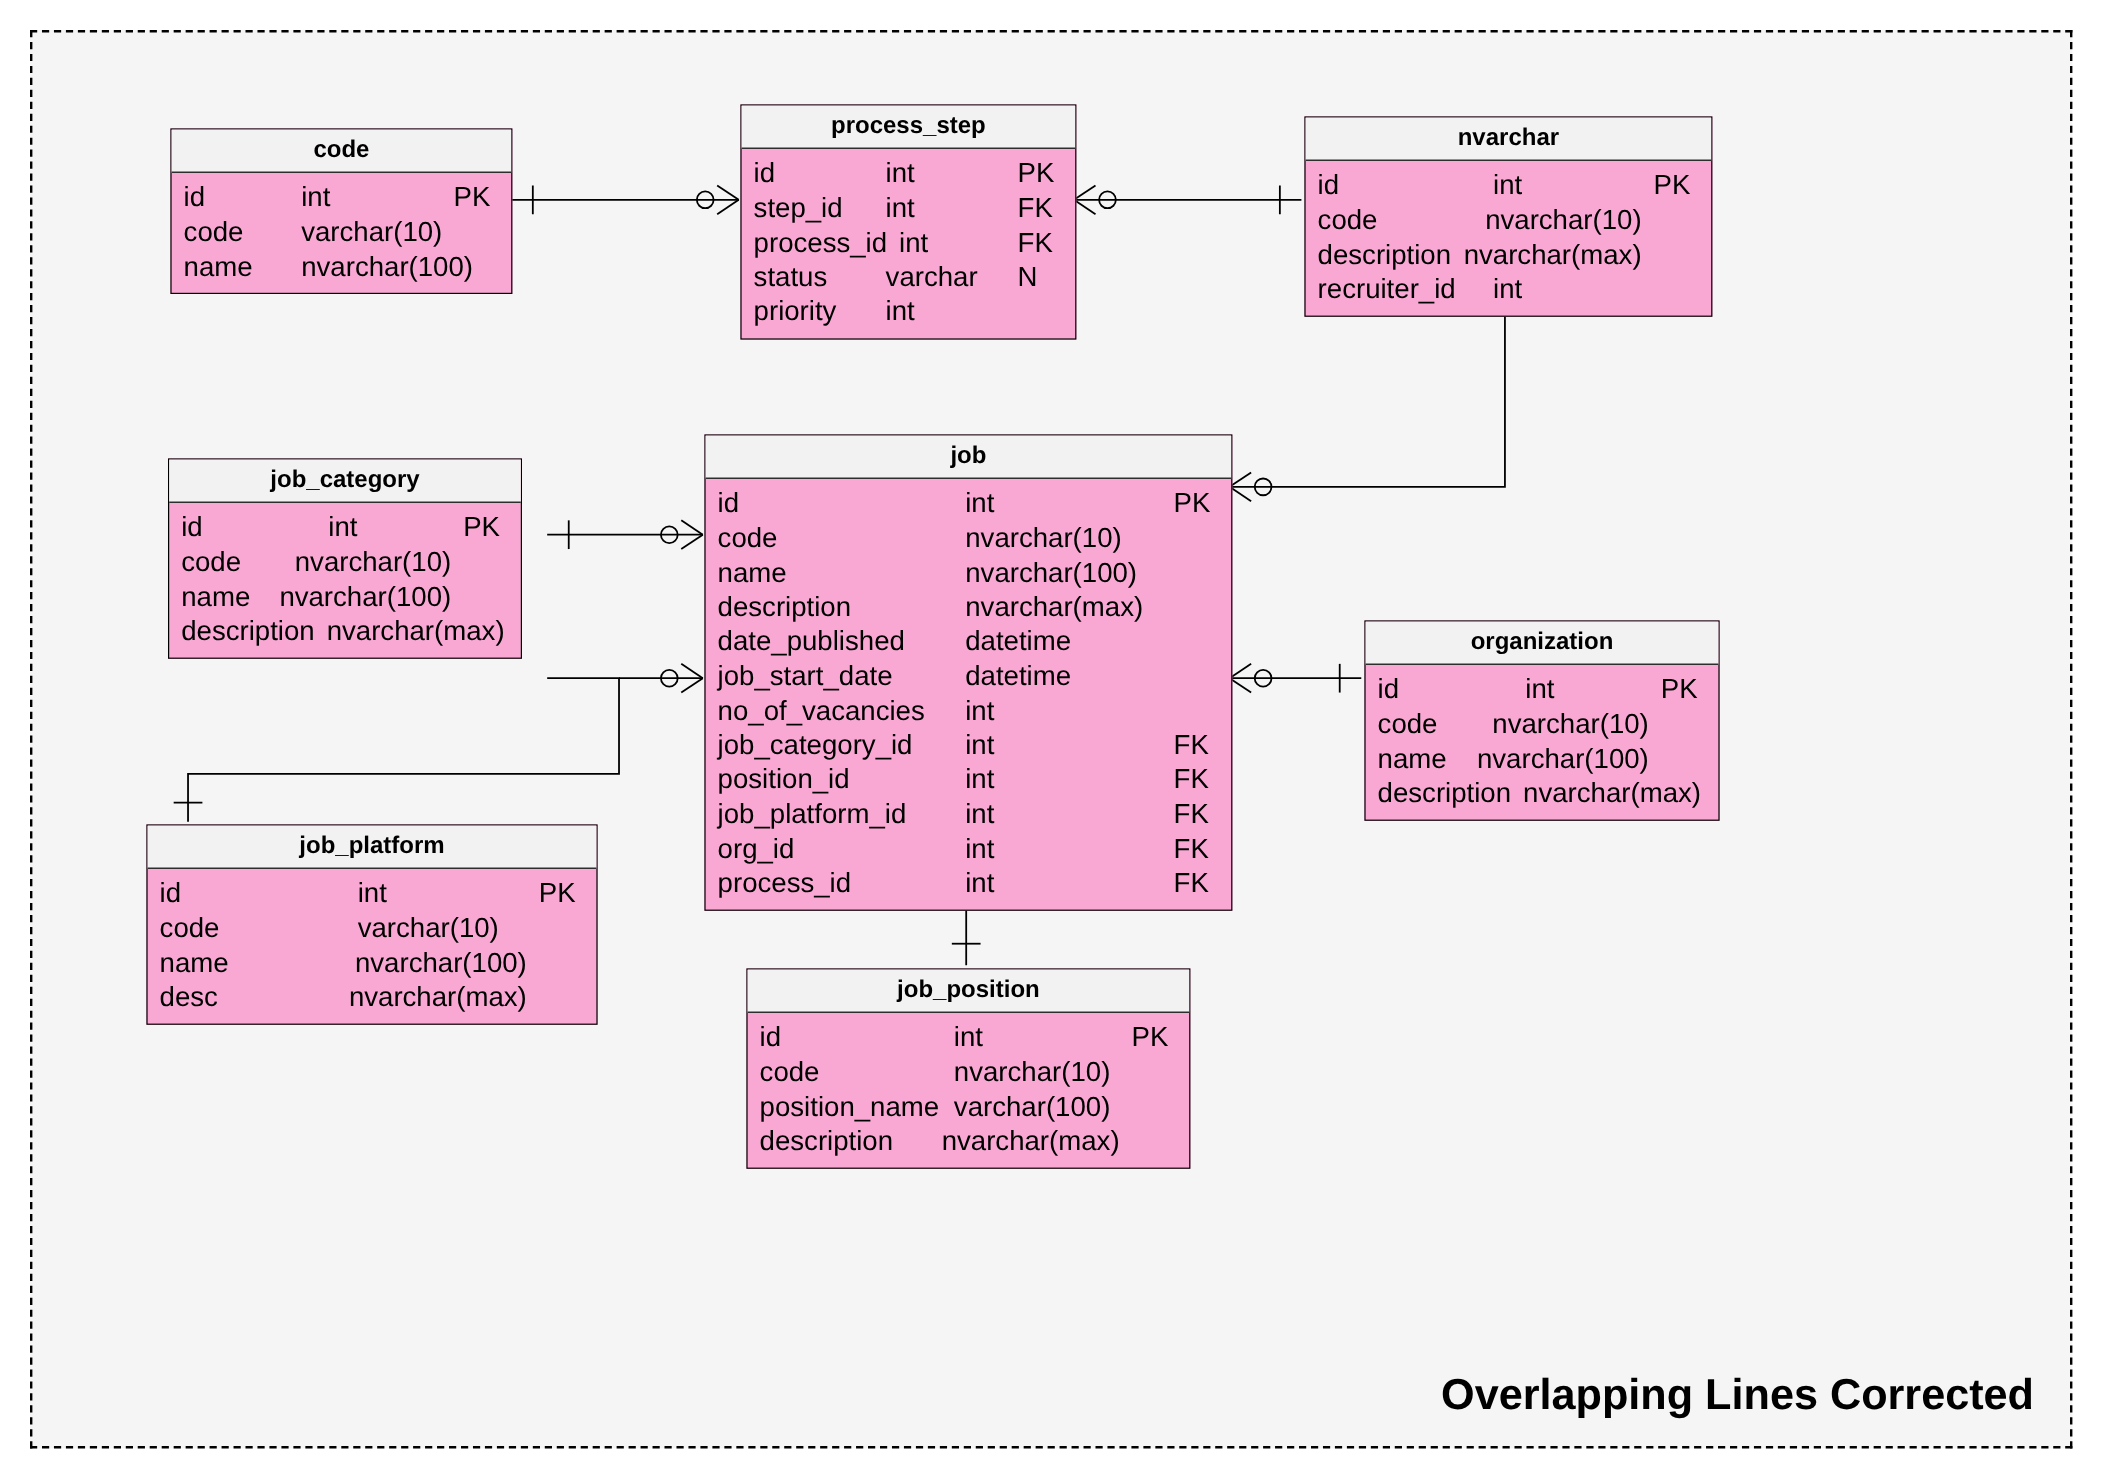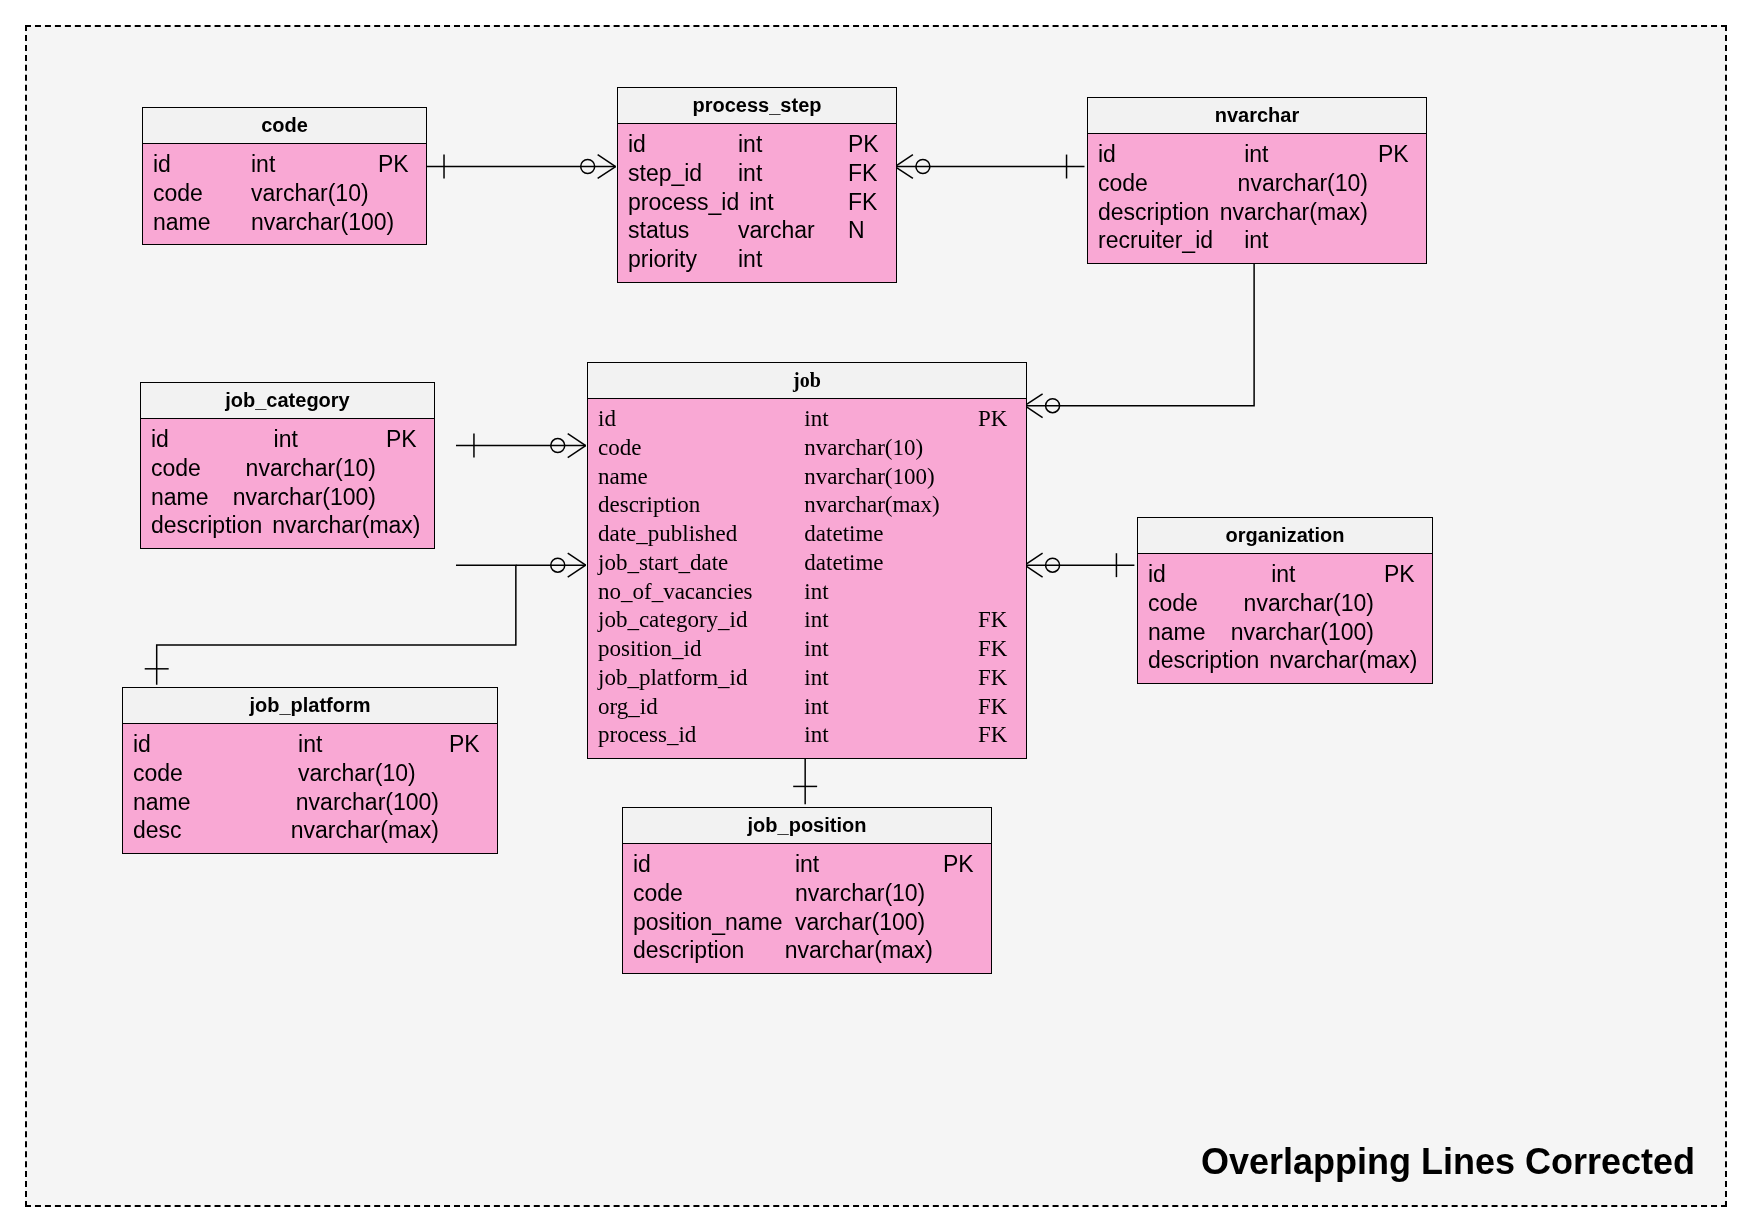--- a/index.html
+++ b/index.html
@@ -219,21 +219,21 @@
           <span class="key"></span>
         </div>
       <div class="row3b">
           <span>description</span>
           <span>nvarchar(max)</span>
           <span class="key"></span>
         </div>
     </div>
   </div>
 
-  <div class="entity" style="left:560px; top:335px; width:440px;font-family:Liberation Serif, serif;">
+  <div class="entity" style="left:560px; top:335px; width:440px;">
     <div class="entity-title">job</div>
     <div class="entity-body">
       <div class="row3c">
           <span>id</span>
           <span>int</span>
           <span class="key">PK</span>
         </div>
       <div class="row3c">
           <span>code</span>
           <span>nvarchar(10)</span>

